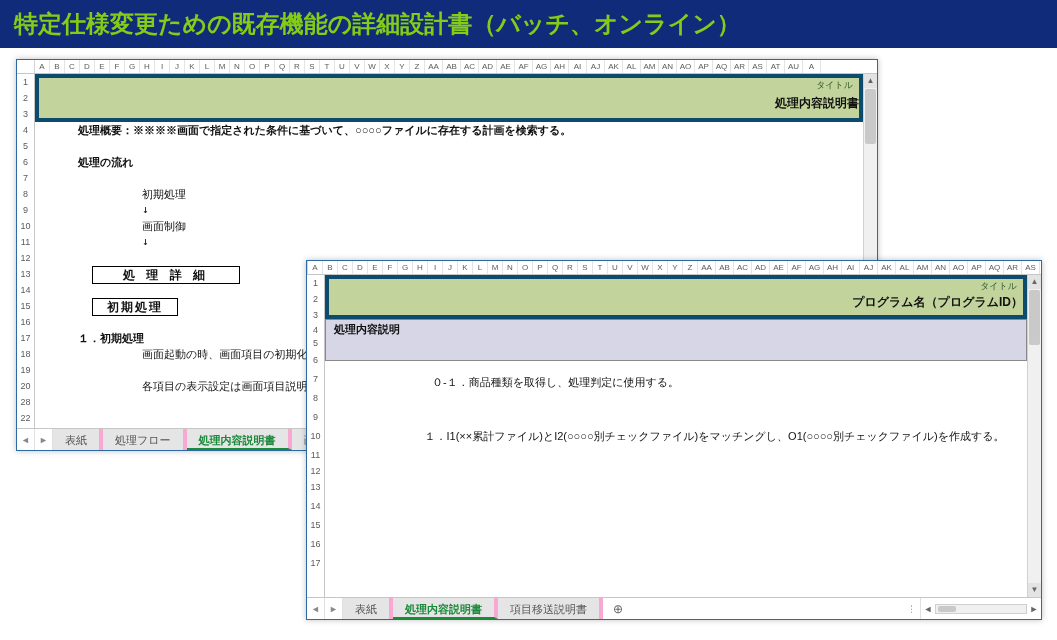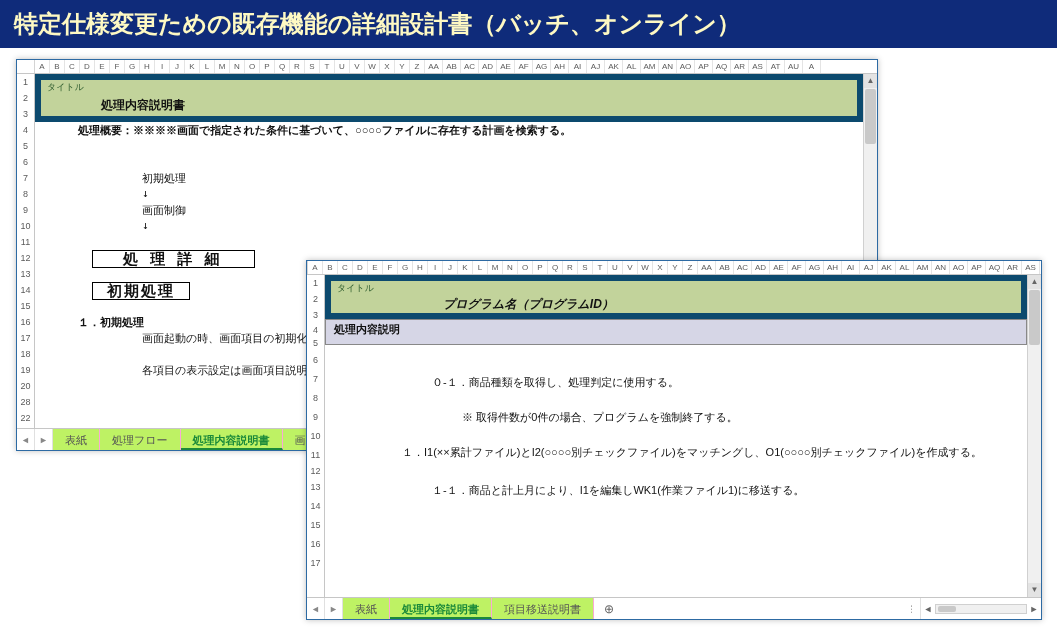--- a/index.html
+++ b/index.html
@@ -8,21 +8,21 @@
     width: 1057px;
     height: 640px;
     font-family: "Meiryo", "Hiragino Kaku Gothic Pro", sans-serif;
     background: #ffffff;
     position: relative;
     overflow: hidden;
   }
 
   .title-banner {
     background: #0f2b7a;
-    color: #fef9c3;
+    color: #84cc16;
     font-size: 24px;
     font-weight: bold;
     padding: 8px 14px;
     margin: 0;
     white-space: nowrap;
   }
 
   
   .sheet-window {
     position: absolute;
@@ -102,61 +102,62 @@
   .cellrow.bold { font-weight: bold; }
 
   
   .doc-head {
     position: absolute;
     top: 0;
     left: 0;
     right: 0;
     height: 48px;
     background: #c2d39b;
-    border: 6px solid #0c4a6e;
+    border: 4px solid #0c4a6e;
+    text-align: right;
   }
   .doc-head.front-h { height: 44px; }
   .doc-head .tl {
     font-size: 9px;
     color: #2d5b2d;
     padding: 1px 6px;
   }
   .doc-head .main-title {
     font-weight: bold;
     font-size: 12px;
     padding-left: 60px;
     margin-top: 2px;
   }
-  .doc-head.front-h .main-title { padding-left: 112px; margin-top: 0; font-style: italic; }
+  .doc-head.front-h .main-title { padding-left: 112px; margin-top: 0; }
 
   .doc-subhead {
     position: absolute;
     top: 44px;
     left: 0;
     right: 0;
-    height: 26px;
+    height: 42px;
     background: #d6d6e6;
     border: 1px solid #888888;
     font-weight: bold;
     font-size: 11px;
     padding-left: 8px;
     line-height: 18px;
   }
 
   .spacer-for-head   { height: 48px; }
   .spacer-for-head-f { height: 70px; }
 
   .box-outline {
     display: inline-block;
     border: 1px solid #000000;
     padding: 0 30px;
     text-align: center;
     font-weight: bold;
     letter-spacing: 4px;
-    font-size: 15px;
+    font-size: 12px;
     margin-left: 14px;
   }
   .box-outline.small { padding: 0 14px; letter-spacing: 2px; }
   .arrow-down { font-family: monospace; }
 
   
   .vscroll {
     flex: 0 0 auto;
     width: 14px;
     background: #f0f0f0;
@@ -195,22 +196,22 @@
     width: 18px;
     text-align: center;
     line-height: 22px;
     font-size: 9px;
     color: #888;
     border-right: 1px solid #e0e0e0;
   }
   .tab-strip .tab {
     padding: 0 12px;
     line-height: 22px;
-    border-right: 1px solid #f9a8d4;
-    background: #bef264;
+    border-right: 4px solid #f9a8d4;
+    background: #e5e5e5;
   }
   .tab-strip .tab.active {
     color: #1b8a3a;
     font-weight: bold;
     border-bottom: 2px solid #1b8a3a;
   }
   .tab-strip .add-btn {
     padding: 0 10px;
     line-height: 22px;
     color: #666;
@@ -314,20 +315,21 @@
 
     <div class="sheet-content">
       <div class="doc-head">
         <div class="tl">タイトル</div>
         <div class="main-title">処理内容説明書</div>
       </div>
       <div class="spacer-for-head"></div>
 
       <div class="cellrow bold">処理概要：※※※※画面で指定された条件に基づいて、○○○○ファイルに存在する計画を検索する。</div>
       <div class="cellrow"></div>
+      <div class="cellrow bold">処理の流れ</div>
       <div class="cellrow"></div>
       <div class="cellrow pad2">初期処理</div>
       <div class="cellrow pad2 arrow-down">↓</div>
       <div class="cellrow pad2">画面制御</div>
       <div class="cellrow pad2 arrow-down">↓</div>
       <div class="cellrow"></div>
       <div class="cellrow"><span class="box-outline">処 理 詳 細</span></div>
       <div class="cellrow"></div>
       <div class="cellrow"><span class="box-outline small">初期処理</span></div>
       <div class="cellrow"></div>
@@ -435,25 +437,23 @@
         <div class="tl">タイトル</div>
         <div class="main-title">プログラム名（プログラムID）</div>
       </div>
       <div class="doc-subhead">処理内容説明</div>
       <div class="spacer-for-head-f"></div>
 
       <div class="cellrow" style="height:10px;"></div>
       <div class="cellrow"></div>
       <div class="cellrow pad2" style="height:22px; line-height:22px;">０-１．商品種類を取得し、処理判定に使用する。</div>
       <div class="cellrow"></div>
-      <div class="cellrow pad3">※ 取得件数が0件の場合、プログラムを強制終了する。</div>
-      <div class="cellrow"></div>
-      <div class="cellrow pad1" style="height:22px; line-height:22px;">１．I1(××累計ファイル)とI2(○○○○別チェックファイル)をマッチングし、O1(○○○○別チェックファイル)を作成する。</div>
-      <div class="cellrow"></div>
-      <div class="cellrow pad2" style="height:22px; line-height:22px;">１-１．商品と計上月により、I1を編集しWK1(作業ファイル1)に移送する。</div>
+      <div class="cellrow"></div>
+      <div class="cellrow pad1" style="height:22px; line-height:22px;text-align:center;">１．I1(××累計ファイル)とI2(○○○○別チェックファイル)をマッチングし、O1(○○○○別チェックファイル)を作成する。</div>
+      <div class="cellrow"></div>
       <div class="cellrow"></div>
     </div>
 
     <div class="vscroll">
       <div class="arrow-btn">▲</div>
       <div class="thumb"></div>
       <div class="track"></div>
       <div class="arrow-btn">▼</div>
     </div>
   </div>

